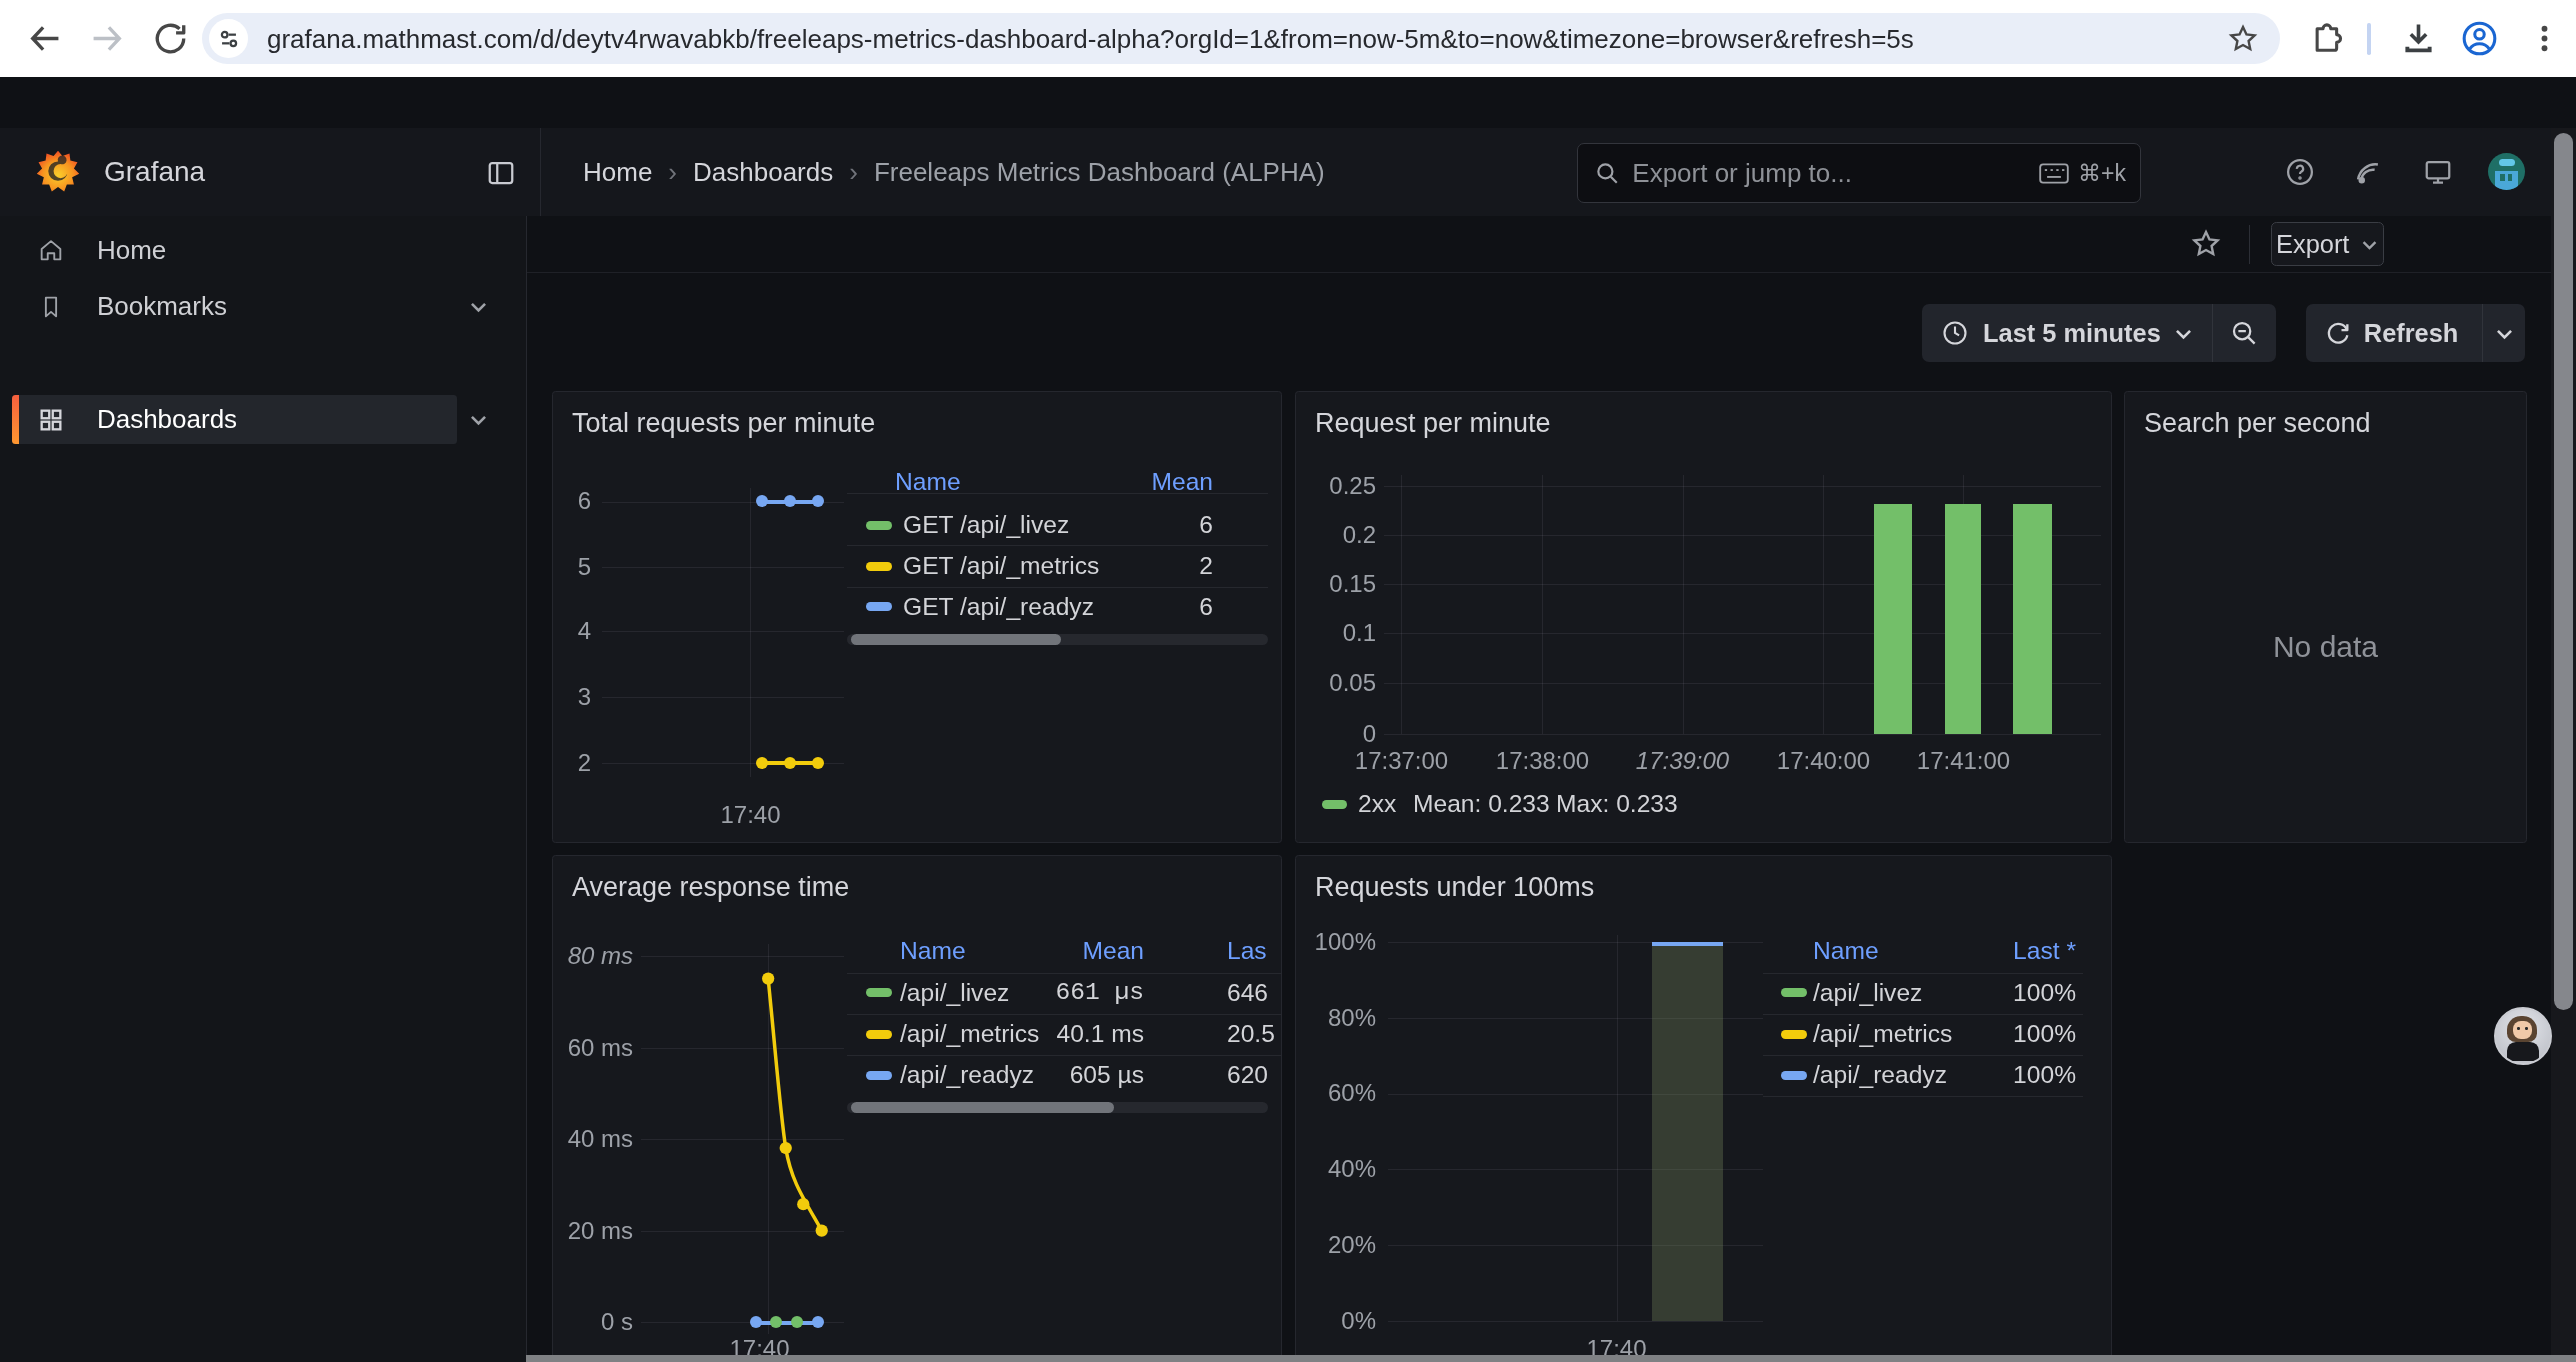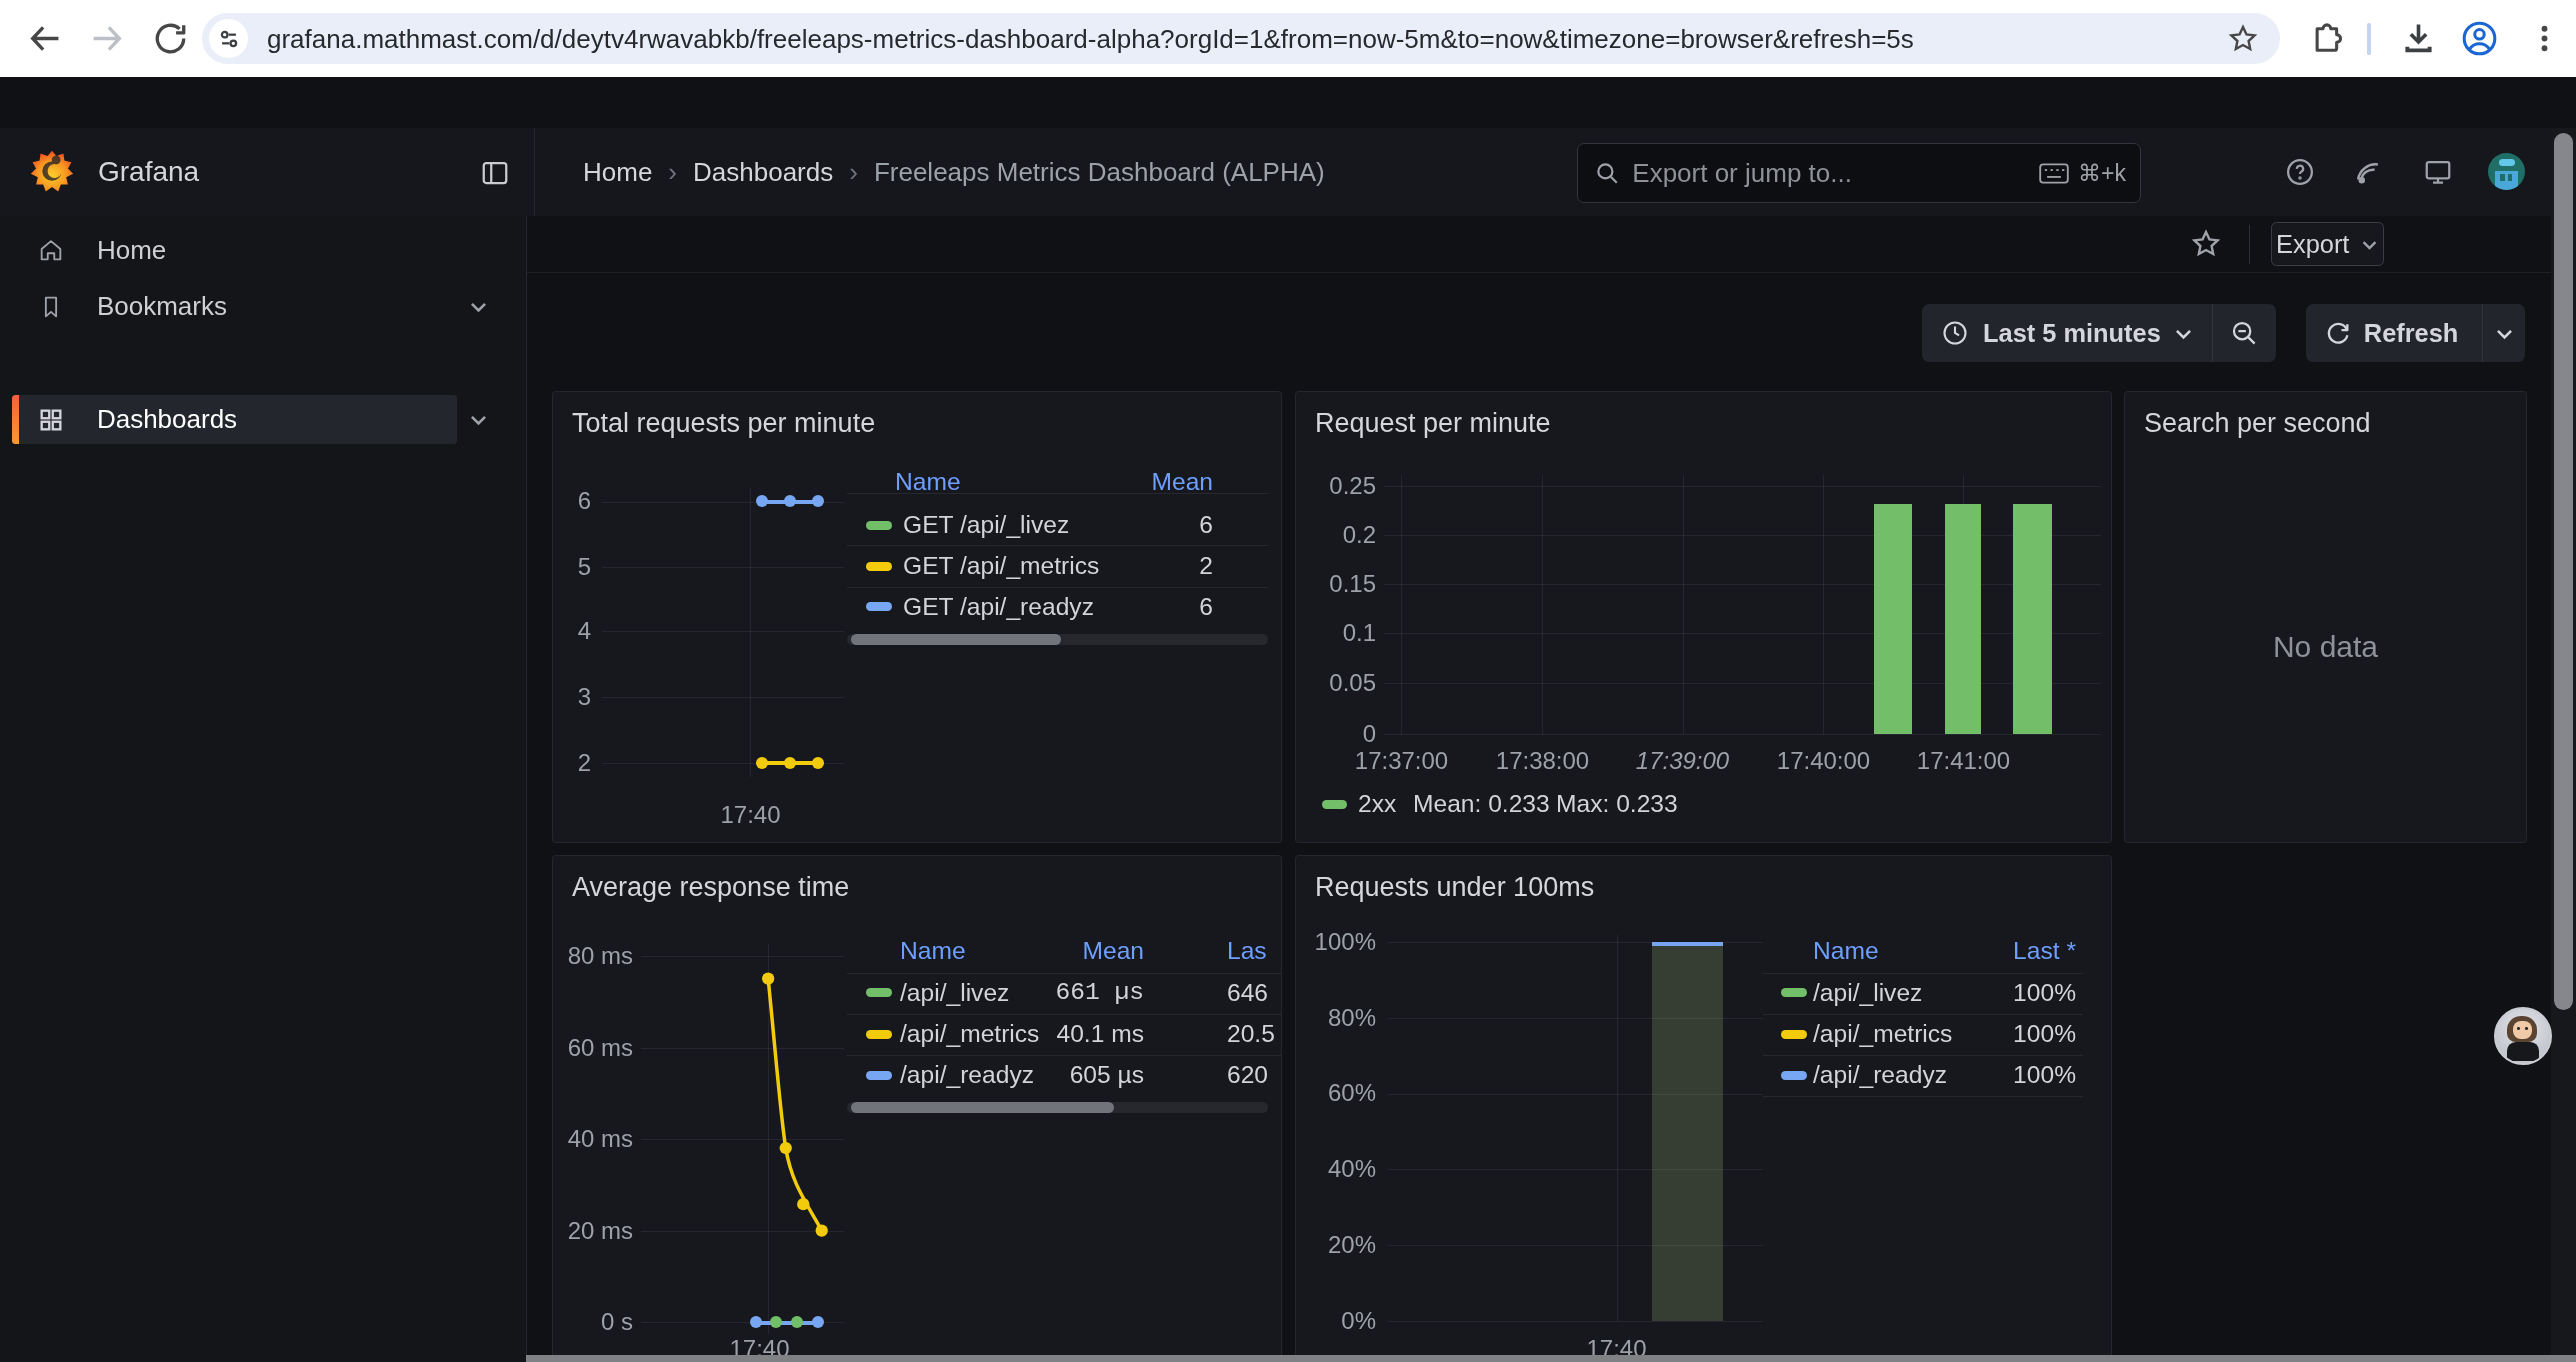--- a/index.html
+++ b/index.html
@@ -18,21 +18,21 @@
   .url-text{position:absolute;left:65px;top:11.4px;font-size:26px;color:#27292e;white-space:nowrap;}
   .bbar{position:absolute;left:0;top:77px;width:2576px;height:51px;background:#ffffff;}
   .bm-item{position:absolute;top:8.8px;height:33px;display:flex;align-items:center;gap:12.3px;
     color:#3c4043;font-size:24px;cursor:pointer;}
   .vdiv-l{position:absolute;top:12.3px;width:2.6px;height:26px;background:#bcd0f5;border-radius:1.8px;}
 
   
   .app{position:absolute;left:0;top:128px;width:2576px;height:1235px;background:#0f1115;overflow:hidden;}
   .gnav{position:absolute;left:0;top:0;width:2576px;height:88px;background:#15171c;
     border-bottom:0.9px solid #26282f;}
-  .gnav-left{position:absolute;left:8px;top:0;width:526px;height:88px;border-right:0.9px solid #26282f;}
+  .gnav-left{position:absolute;left:14px;top:0;width:526px;height:88px;border-right:0.9px solid #26282f;}
   .brand{position:absolute;left:90px;top:28px;font-size:28px;color:#d5d6db;}
   .crumb{color:#d5d6db;font-size:26px;cursor:pointer;}
   .crumb-sep{color:#70737a;font-size:26px;margin:0 16px;}
   .crumb-last{color:#9da1a8;font-size:26px;}
   .searchbox{position:absolute;left:1577px;top:15px;width:562px;height:58px;background:#0d0e12;
     border:0.9px solid #33353c;border-radius:7px;display:flex;align-items:center;cursor:text;}
   .hicon{position:absolute;top:29px;color:#9fa2a8;cursor:pointer;}
 
   .dashbar{position:absolute;left:526px;top:88px;width:2050px;height:56px;background:#0f1115;
     border-bottom:0.9px solid #1f2127;}
@@ -399,21 +399,21 @@
       <div class="lg-name" style="left:260px;top:399px;">Max: 0.233</div>
     </div>
 
     <div class="panel" style="left:2124px;top:263px;width:403px;height:452px;">
       <div class="ptitle">Search per second</div>
       <div class="nodata" style="top:238px;">No data</div>
     </div>
 
     <div class="panel" style="left:552px;top:727px;width:730px;height:508px;">
       <div class="ptitle">Average response time</div>
-      <div class="ytick" style="left:0;width:80px;top:87px;">80 ms</div>
+      <div class="ytick" style="left:0;width:80px;top:87px;font-style:italic;">80 ms</div>
       <div class="ytick" style="left:0;width:80px;top:179px;">60 ms</div>
       <div class="ytick" style="left:0;width:80px;top:270px;">40 ms</div>
       <div class="ytick" style="left:0;width:80px;top:362px;">20 ms</div>
       <div class="ytick" style="left:0;width:80px;top:453px;">0 s</div>
       <div class="hgrid" style="left:88px;top:100px;width:203px;"></div>
       <div class="hgrid" style="left:88px;top:192px;width:203px;"></div>
       <div class="hgrid" style="left:88px;top:283px;width:203px;"></div>
       <div class="hgrid" style="left:88px;top:375px;width:203px;"></div>
       <div class="hgrid" style="left:88px;top:466px;width:203px;"></div>
       <div class="vgrid" style="left:215px;top:88px;height:390px;"></div>

